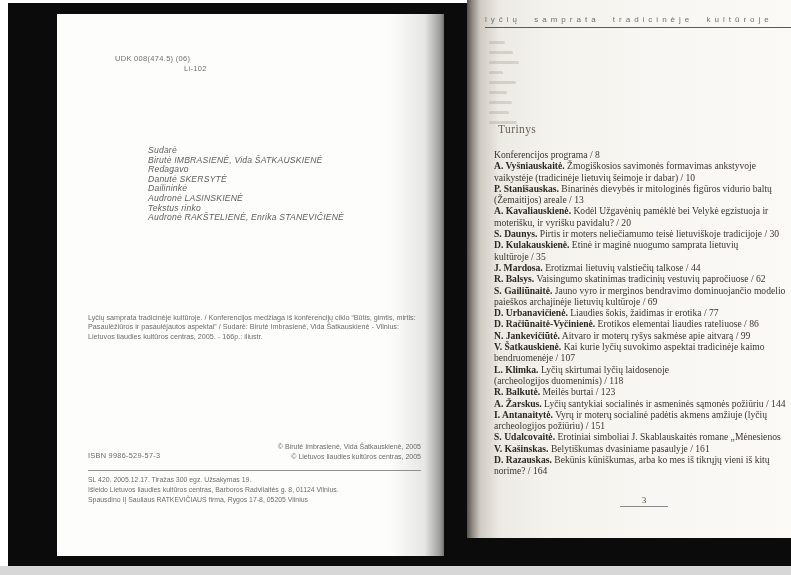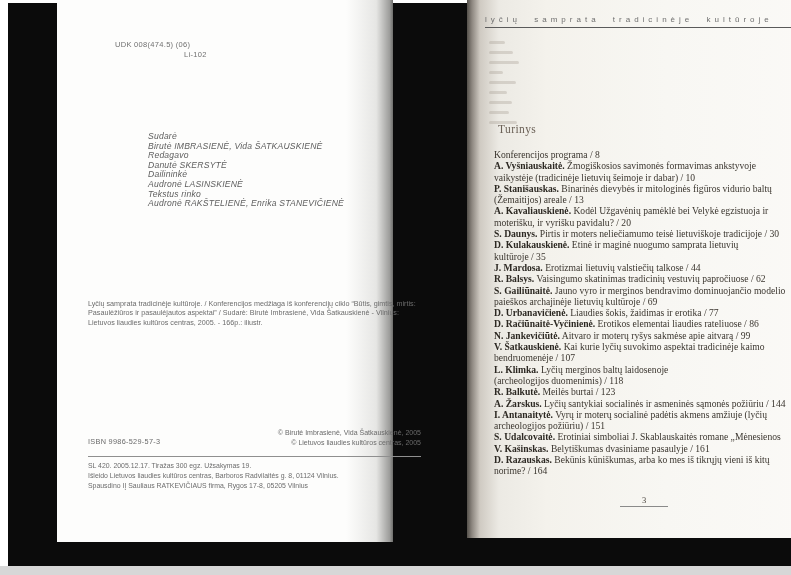--- a/index.html
+++ b/index.html
@@ -2,22 +2,22 @@
 <html><head>
 <meta charset="utf-8">
 <style>
   html,body{margin:0;padding:0;background:#ffffff;}
   .scene{position:relative;width:791px;height:575px;overflow:hidden;background:#ffffff;
          font-family:"Liberation Sans",sans-serif;}
   .backdrop{position:absolute;left:8px;top:3px;width:783px;height:563px;background:#0b0b0b;}
   .bottom-strip{position:absolute;left:0;top:566px;width:791px;height:9px;background:#d7d7d7;}
 
   
-  .page-left{position:absolute;left:57px;top:0;width:310px;height:542px;
-    background:linear-gradient(to right,#fdfdfc 0%,#fdfdfc 86%,#e6e6e4 95%,#9c9c9a 99%,#6f6f6d 100%);padding-left:26px;}
+  .page-left{position:absolute;left:57px;top:14px;width:387px;height:542px;
+    background:linear-gradient(to right,#fdfdfc 0%,#fdfdfc 86%,#e6e6e4 95%,#9c9c9a 99%,#6f6f6d 100%);}
   .udk{position:absolute;left:58px;top:40px;font-size:7.5px;line-height:9.5px;color:#707070;letter-spacing:.3px;}
   .udk .l2{margin-left:69px;}
   .credits{position:absolute;left:91px;top:132px;font-style:italic;font-size:8.6px;
            line-height:9.6px;color:#5d5d5d;letter-spacing:.2px;}
   .bibnote{position:absolute;left:31px;top:299px;width:338px;font-size:7.2px;line-height:9.4px;color:#6c6c6c;}
   .copyright{position:absolute;left:148px;top:428px;width:216px;text-align:right;
              font-size:7px;line-height:9.8px;color:#6a6a6a;}
   .isbn{position:absolute;left:31px;top:437px;font-size:7.3px;color:#6a6a6a;letter-spacing:.3px;}
   .rule{position:absolute;left:31px;top:456px;width:333px;height:1px;background:#8f8f8f;}
   .colophon{position:absolute;left:31px;top:461px;font-size:6.9px;line-height:9.8px;color:#6c6c6c;}
@@ -109,21 +109,21 @@
         <div class="toc-line"><span class="toc-author"></span><span>kultūroje / 35</span></div>
         <div class="toc-line"><span class="toc-author">J. Mardosa.</span><span> Erotizmai lietuvių valstiečių talkose / 44</span></div>
         <div class="toc-line"><span class="toc-author">R. Balsys.</span><span> Vaisingumo skatinimas tradicinių vestuvių papročiuose / 62</span></div>
         <div class="toc-line"><span class="toc-author">S. Gailiūnaitė.</span><span> Jauno vyro ir merginos bendravimo dominuojančio modelio</span></div>
         <div class="toc-line"><span class="toc-author"></span><span>paieškos archajinėje lietuvių kultūroje / 69</span></div>
         <div class="toc-line"><span class="toc-author">D. Urbanavičienė.</span><span> Liaudies šokis, žaidimas ir erotika / 77</span></div>
         <div class="toc-line"><span class="toc-author">D. Račiūnaitė-Vyčinienė.</span><span> Erotikos elementai liaudies rateliuose / 86</span></div>
         <div class="toc-line"><span class="toc-author">N. Jankevičiūtė.</span><span> Aitvaro ir moterų ryšys sakmėse apie aitvarą / 99</span></div>
         <div class="toc-line"><span class="toc-author">V. Šatkauskienė.</span><span> Kai kurie lyčių suvokimo aspektai tradicinėje kaimo</span></div>
         <div class="toc-line"><span class="toc-author"></span><span>bendruomenėje / 107</span></div>
-        <div class="toc-line"><span class="toc-author">L. Klimka.</span><span> Lyčių merginos baltų laidosenoje</span></div>
+        <div class="toc-line"><span class="toc-author">L. Klimka.</span><span> Lyčių skirtumai lyčių laidosenoje</span></div>
         <div class="toc-line"><span class="toc-author"></span><span>(archeologijos duomenimis) / 118</span></div>
         <div class="toc-line"><span class="toc-author">R. Balkutė.</span><span> Meilės burtai / 123</span></div>
         <div class="toc-line"><span class="toc-author">A. Žarskus.</span><span> Lyčių santykiai socialinės ir asmeninės sąmonės požiūriu / 144</span></div>
         <div class="toc-line"><span class="toc-author">I. Antanaitytė.</span><span> Vyrų ir moterų socialinė padėtis akmens amžiuje (lyčių</span></div>
         <div class="toc-line"><span class="toc-author"></span><span>archeologijos požiūriu) / 151</span></div>
         <div class="toc-line"><span class="toc-author">S. Udalcovaitė.</span><span> Erotiniai simboliai J. Skablauskaitės romane „Mėnesienos</span></div>
         <div class="toc-line"><span class="toc-author">V. Kašinskas.</span><span> Belytiškumas dvasiniame pasaulyje / 161</span></div>
         <div class="toc-line"><span class="toc-author">D. Razauskas.</span><span> Bekūnis kūniškumas, arba ko mes iš tikrųjų vieni iš kitų</span></div>
         <div class="toc-line"><span class="toc-author"></span><span>norime? / 164</span></div>
       </div>

